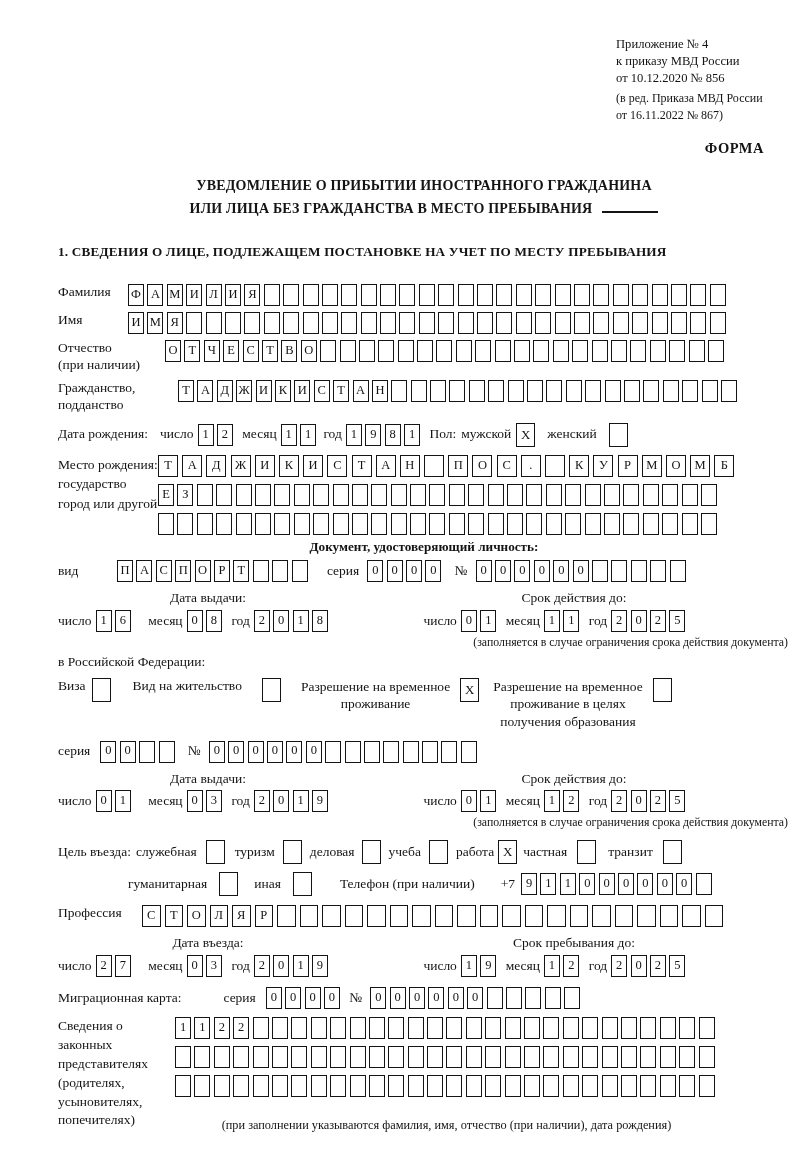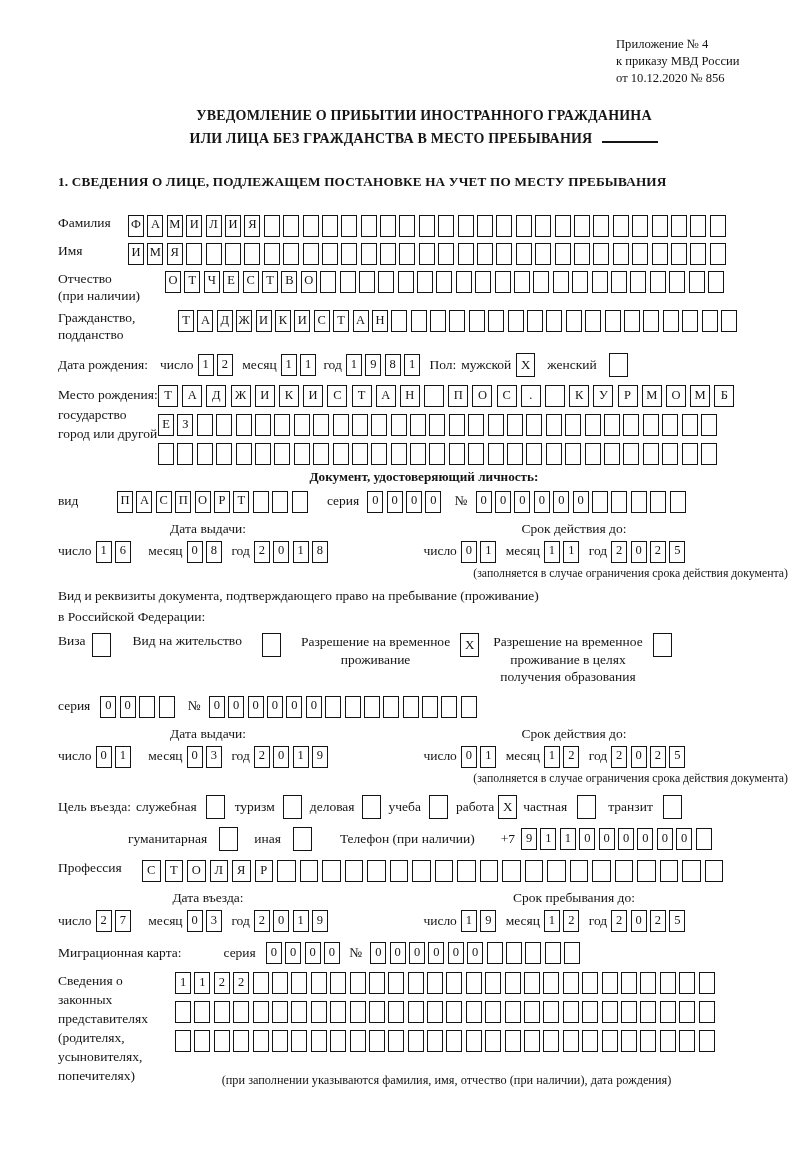--- a/index.html
+++ b/index.html
@@ -48,22 +48,27 @@
 </style>
 </head>
 <body>
 
 <div class="page">
 
   <div class="hdr">
     <div>Приложение № 4</div>
     <div>к приказу МВД России</div>
     <div>от 10.12.2020 № 856</div>
-  </div>
-
+    <div class="amend">
+      <div>(в ред. Приказа МВД России</div>
+      <div>от 16.11.2022 № 867)</div>
+    </div>
+  </div>
+
+  <div class="forma">ФОРМА</div>
 
   <div class="title">
     <div>УВЕДОМЛЕНИЕ О ПРИБЫТИИ ИНОСТРАННОГО ГРАЖДАНИНА</div>
     <div><span>ИЛИ ЛИЦА БЕЗ ГРАЖДАНСТВА В МЕСТО ПРЕБЫВАНИЯ</span><span class="blank-line"></span></div>
   </div>
 
   <div class="sec">1. СВЕДЕНИЯ О ЛИЦЕ, ПОДЛЕЖАЩЕМ ПОСТАНОВКЕ НА УЧЕТ ПО МЕСТУ ПРЕБЫВАНИЯ</div>
 
   <div class="row" style="margin-top:24px;">
     <div class="lbl w70">Фамилия</div>
@@ -421,21 +426,20 @@
             <span class="cell">2</span>
             <span class="cell">0</span>
             <span class="cell">2</span>
             <span class="cell">5</span>
           </span>
       </div>
     </div>
     <div class="dnote">(заполняется в случае ограничения срока действия документа)</div>
   </div>
 
-  <div class="intro">Вид и реквизиты документа, подтверждающего право на пребывание (проживание)</div>
   <div class="intro" style="margin-top:4px;">в Российской Федерации:</div>
 
   <div class="row" style="margin-top:7px;">
     <div class="opt">
       <span class="t">Виза</span>
       <span class="cb"></span>
     </div>
     <div class="opt" style="margin-left:22px;">
       <span class="t">Вид на жительство</span>
       <span class="cb" style="margin-left:14px;"></span>

